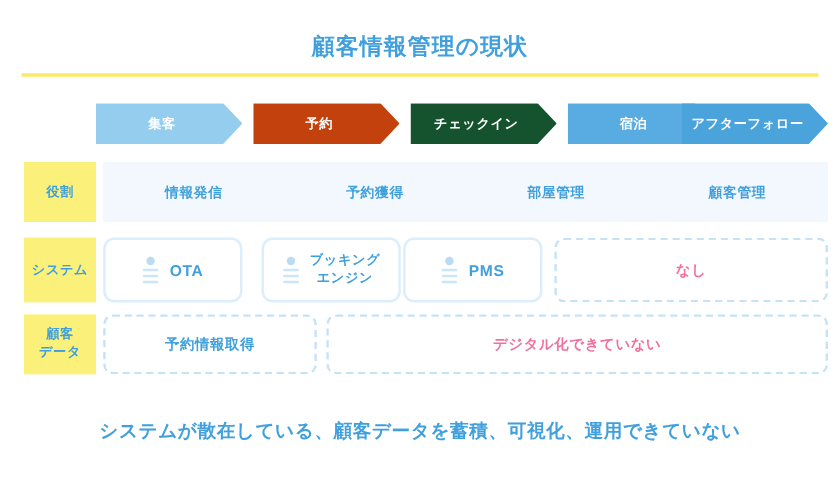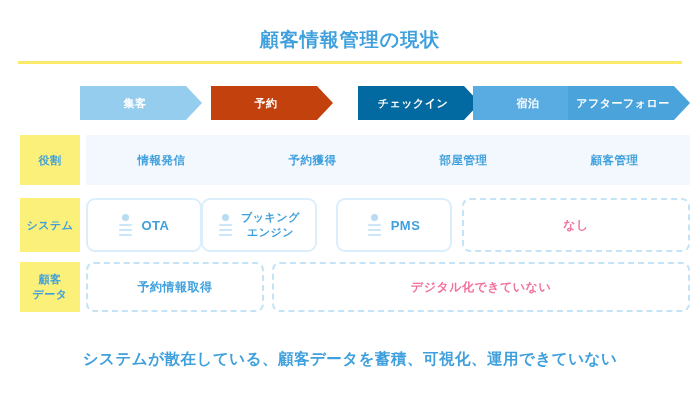--- a/index.html
+++ b/index.html
@@ -185,21 +185,21 @@
   <div id="title-underline"></div>
 </div>
 
 <div id="chevron-row">
   <div class="chevron" style="left:0px;   width:122px; background:#95cdee;">
     <span>集客</span>
   </div>
   <div class="chevron" style="left:131px; width:122px; background:#c2410c;">
     <span>予約</span>
   </div>
-  <div class="chevron" style="left:278px; width:122px; background:#0369a1;">
+  <div class="chevron" style="left:262px; width:122px; background:#14532d;">
     <span>チェックイン</span>
   </div>
   <div class="chevron" style="left:393px; width:122px; background:#58ace1;">
     <span>宿泊</span>
   </div>
   <div class="chevron" style="left:488px; width:122px; background:#4ba3dc;">
     <span>アフターフォロー</span>
   </div>
 </div>
 
@@ -217,21 +217,21 @@
   <div class="sys-card" style="left:0px; width:116px;">
     <span class="svr-icon">
       <span class="dot"></span>
         <span class="bar"></span>
         <span class="bar"></span>
         <span class="bar"></span>
     </span>
     <span class="label">OTA</span>
   </div>
 
-  <div class="sys-card" style="left:115px; width:116px;">
+  <div class="sys-card" style="left:132px; width:116px;">
     <span class="svr-icon">
       <span class="dot"></span>
         <span class="bar"></span>
         <span class="bar"></span>
         <span class="bar"></span>
     </span>
     <span class="label small">
       <span>ブッキング</span><br>
       <span>エンジン</span>
     </span>

